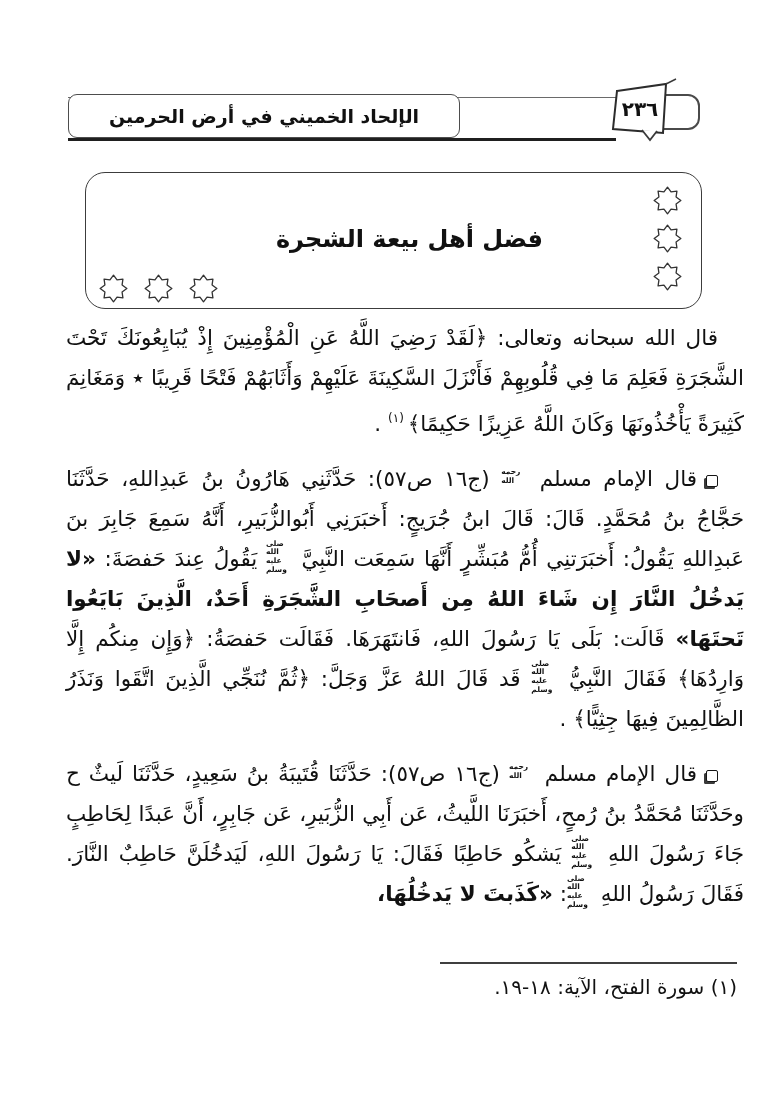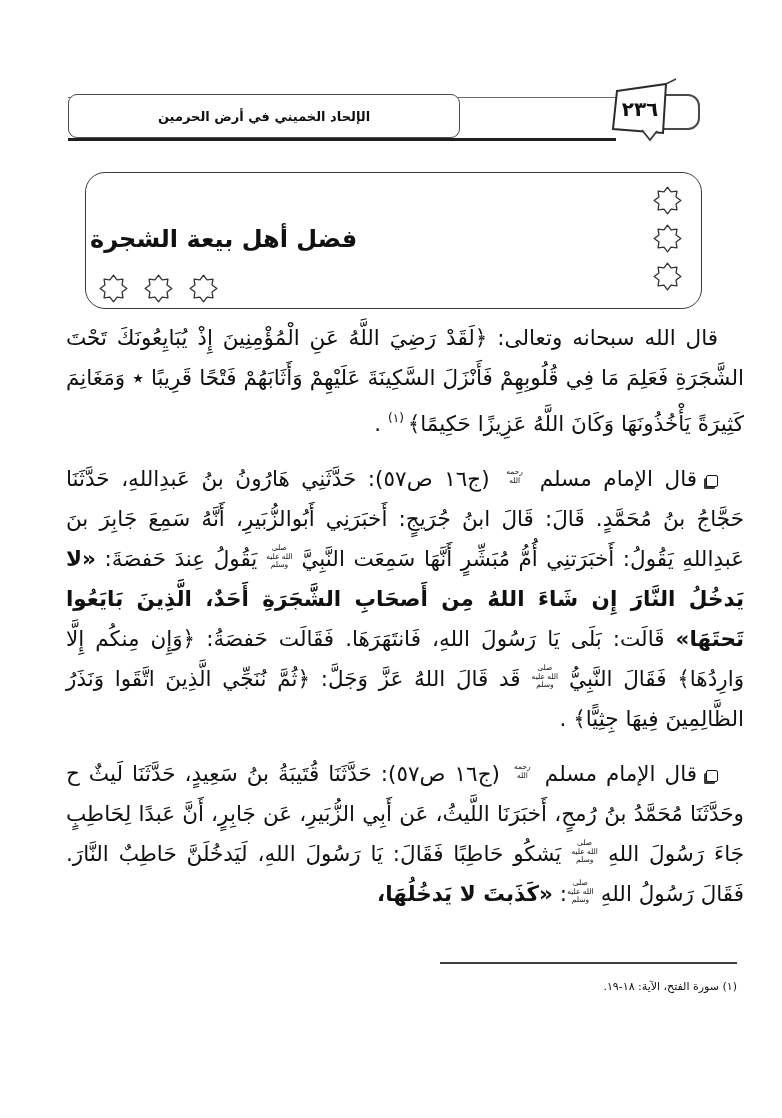--- a/index.html
+++ b/index.html
@@ -12,63 +12,63 @@
 
   
   .header { position:absolute; left:68px; top:80px; width:632px; height:72px; }
   .rule-top  { position:absolute; left:0; top:17px; width:548px; border-top:1.5px solid #6a6a6a; }
   .rule-bottom { position:absolute; left:0; top:58px; width:548px; border-top:3px solid #1f1f1f; }
   .header-title-box {
     position:absolute; left:0; top:14px; width:392px; height:44px;
     border:1.5px solid #4d4d4d; border-radius:9px; background:#fff;
     display:flex; align-items:center; justify-content:center;
   }
-  .header-title-box span { font-size:13px; font-weight:bold; letter-spacing:0.5px; }
+  .header-title-box span { font-size:19px; font-weight:bold; letter-spacing:0.5px; }
   .ribbon { position:absolute; left:540px; top:-3px; }
   .ribbon text { font-family:"DejaVu Sans", sans-serif; }
 
   
   .chapter-box {
     position:absolute; left:85px; top:172px; width:617px; height:137px;
     border:1.7px solid #3c3c3c; border-radius:20px; background:#fff;
   }
   .chapter-title {
-    position:absolute; top:52px; left:4px; width:100%;
-    text-align:left; font-size:24px; font-weight:bold;
+    position:absolute; top:52px; left:16px; width:100%;
+    text-align:center; font-size:24px; font-weight:bold;
   }
   .stars-right { position:absolute; top:13px; right:19px; display:flex; flex-direction:column; gap:9px; }
   .stars-bottom { position:absolute; bottom:5px; left:13px; display:flex; gap:16px; }
 
   
   .body-text {
     position:absolute; left:66px; top:318px; width:678px;
     direction:rtl; text-align:justify; font-size:21.5px; line-height:40px;
   }
   .para { margin:0 0 15px; text-indent:26px; }
   .run { white-space:pre-wrap; }
   .run.bold { font-weight:bold; }
   .run.quran { letter-spacing:0.2px; }
   .run.footnote-ref { font-size:12px; vertical-align:9px; font-weight:normal; }
   .run.honorific {
     display:inline-block; width:27px; font-size:7.5px; line-height:1.15;
-    text-align:center; vertical-align:middle; text-indent:0;
-    transform:translateY(-3px); font-weight:normal;
+    text-align:left; vertical-align:middle; text-indent:0;
+    transform:translateY(-3px); font-weight:bold;
   }
   .bullet {
     display:inline-block; width:12px; height:12px;
     border:1.6px solid #161616; border-radius:2px; background:#fff;
     box-shadow:-2.5px 2.5px 0 -0.5px #3a3a3a;
     margin-left:9px; vertical-align:-1px;
   }
 
   
   .footnote-rule { position:absolute; left:440px; top:962px; width:297px; border-top:2px solid #3f3f3f; }
   .footnote {
     position:absolute; right:45px; top:974px; direction:rtl;
-    font-size:11px; line-height:26px;
+    font-size:20px; line-height:26px;
   }
 </style>
 </head>
 <body>
 
 <div class="page">
 
   <div class="header">
     <div class="rule-top"></div>
     <div class="rule-bottom"></div>

